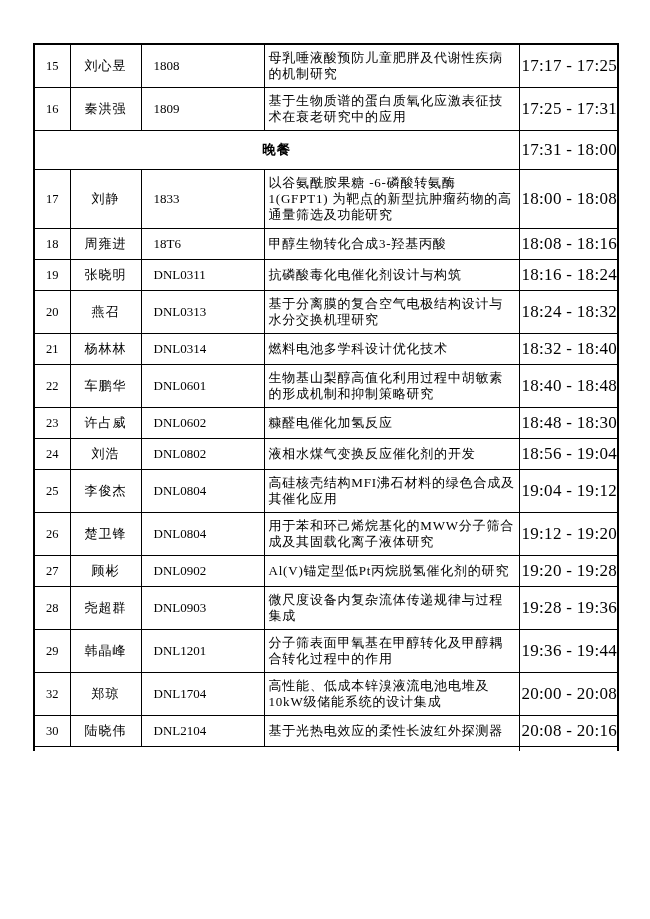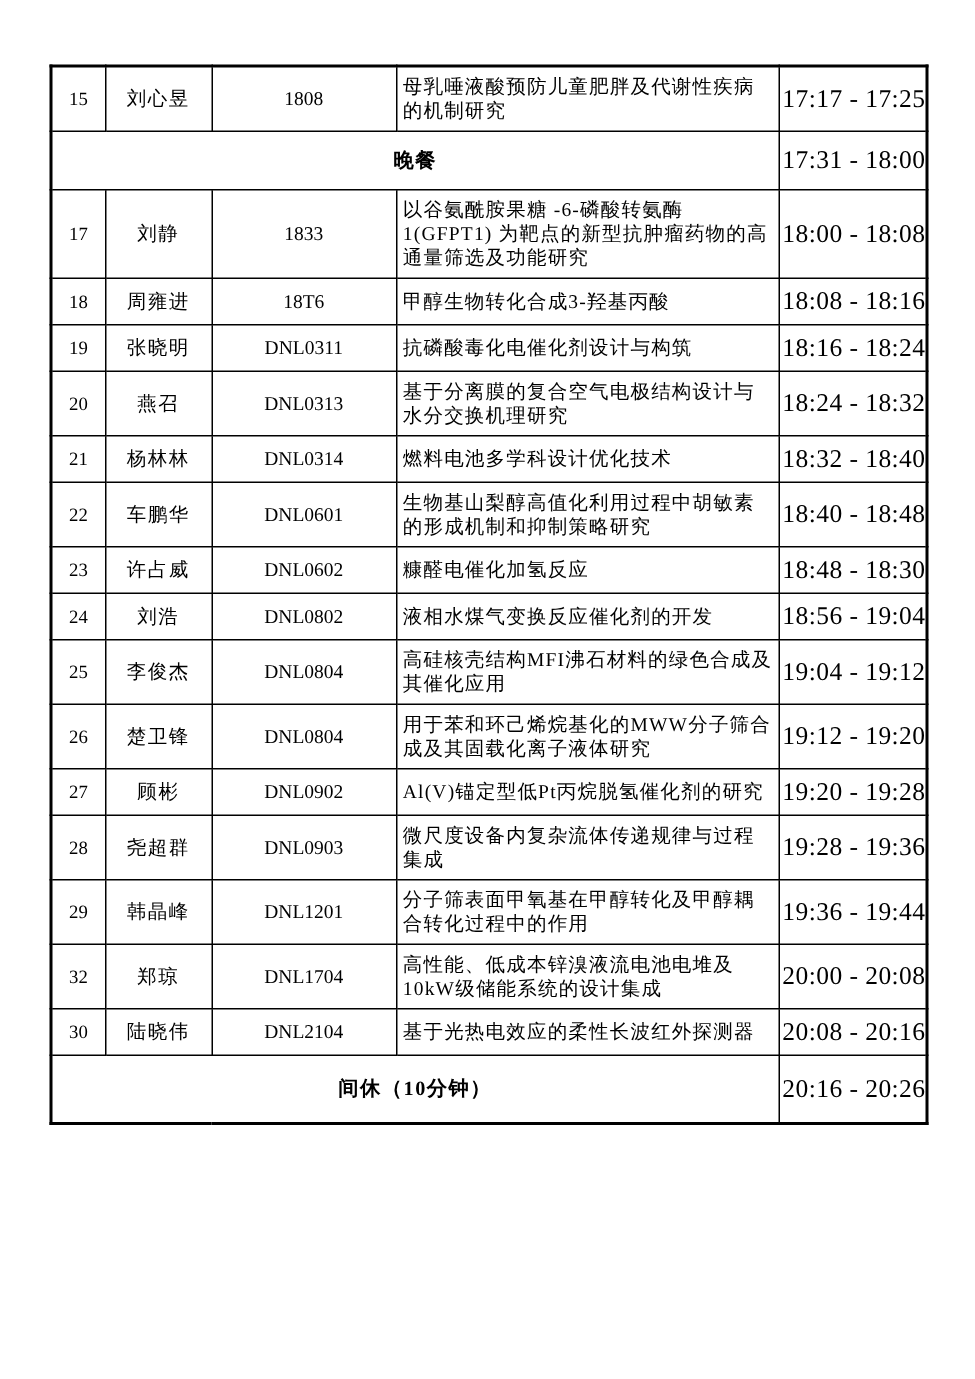--- a/index.html
+++ b/index.html
@@ -40,21 +40,20 @@
     font-size: 12.5px;
     padding: 5px 0;
   }
   .c-name {
     text-align: center;
     font-size: 13px;
     letter-spacing: 1px;
     padding: 5px 11px;
   }
   .c-code {
-    text-align: center;
     font-size: 13px;
     padding: 5px 12px;
   }
   .c-title {
     text-align: left;
     font-size: 13px;
     letter-spacing: 0.8px;
     line-height: 16px;
     padding: 5px 3px 5px 4px;
     overflow-wrap: break-word;
@@ -89,20 +88,27 @@
     </colgroup>
     <tbody>
         <tr>
     <td class="c-no">15</td>
     <td class="c-name">刘心昱</td>
     <td class="c-code">1808</td>
     <td class="c-title">母乳唾液酸预防儿童肥胖及代谢性疾病的机制研究</td>
     <td class="c-time">17:17 - 17:25</td>
   </tr>
         <tr>
+    <td class="c-no">16</td>
+    <td class="c-name">秦洪强</td>
+    <td class="c-code">1809</td>
+    <td class="c-title">基于生物质谱的蛋白质氧化应激表征技术在衰老研究中的应用</td>
+    <td class="c-time">17:25 - 17:31</td>
+  </tr>
+        <tr>
     <td class="c-break" colspan="4">晚餐</td>
     <td class="c-time">17:31 - 18:00</td>
   </tr>
         <tr>
     <td class="c-no">17</td>
     <td class="c-name">刘静</td>
     <td class="c-code">1833</td>
     <td class="c-title">以谷氨酰胺果糖 -6-磷酸转氨酶 1(GFPT1) 为靶点的新型抗肿瘤药物的高通量筛选及功能研究</td>
     <td class="c-time">18:00 - 18:08</td>
   </tr>

